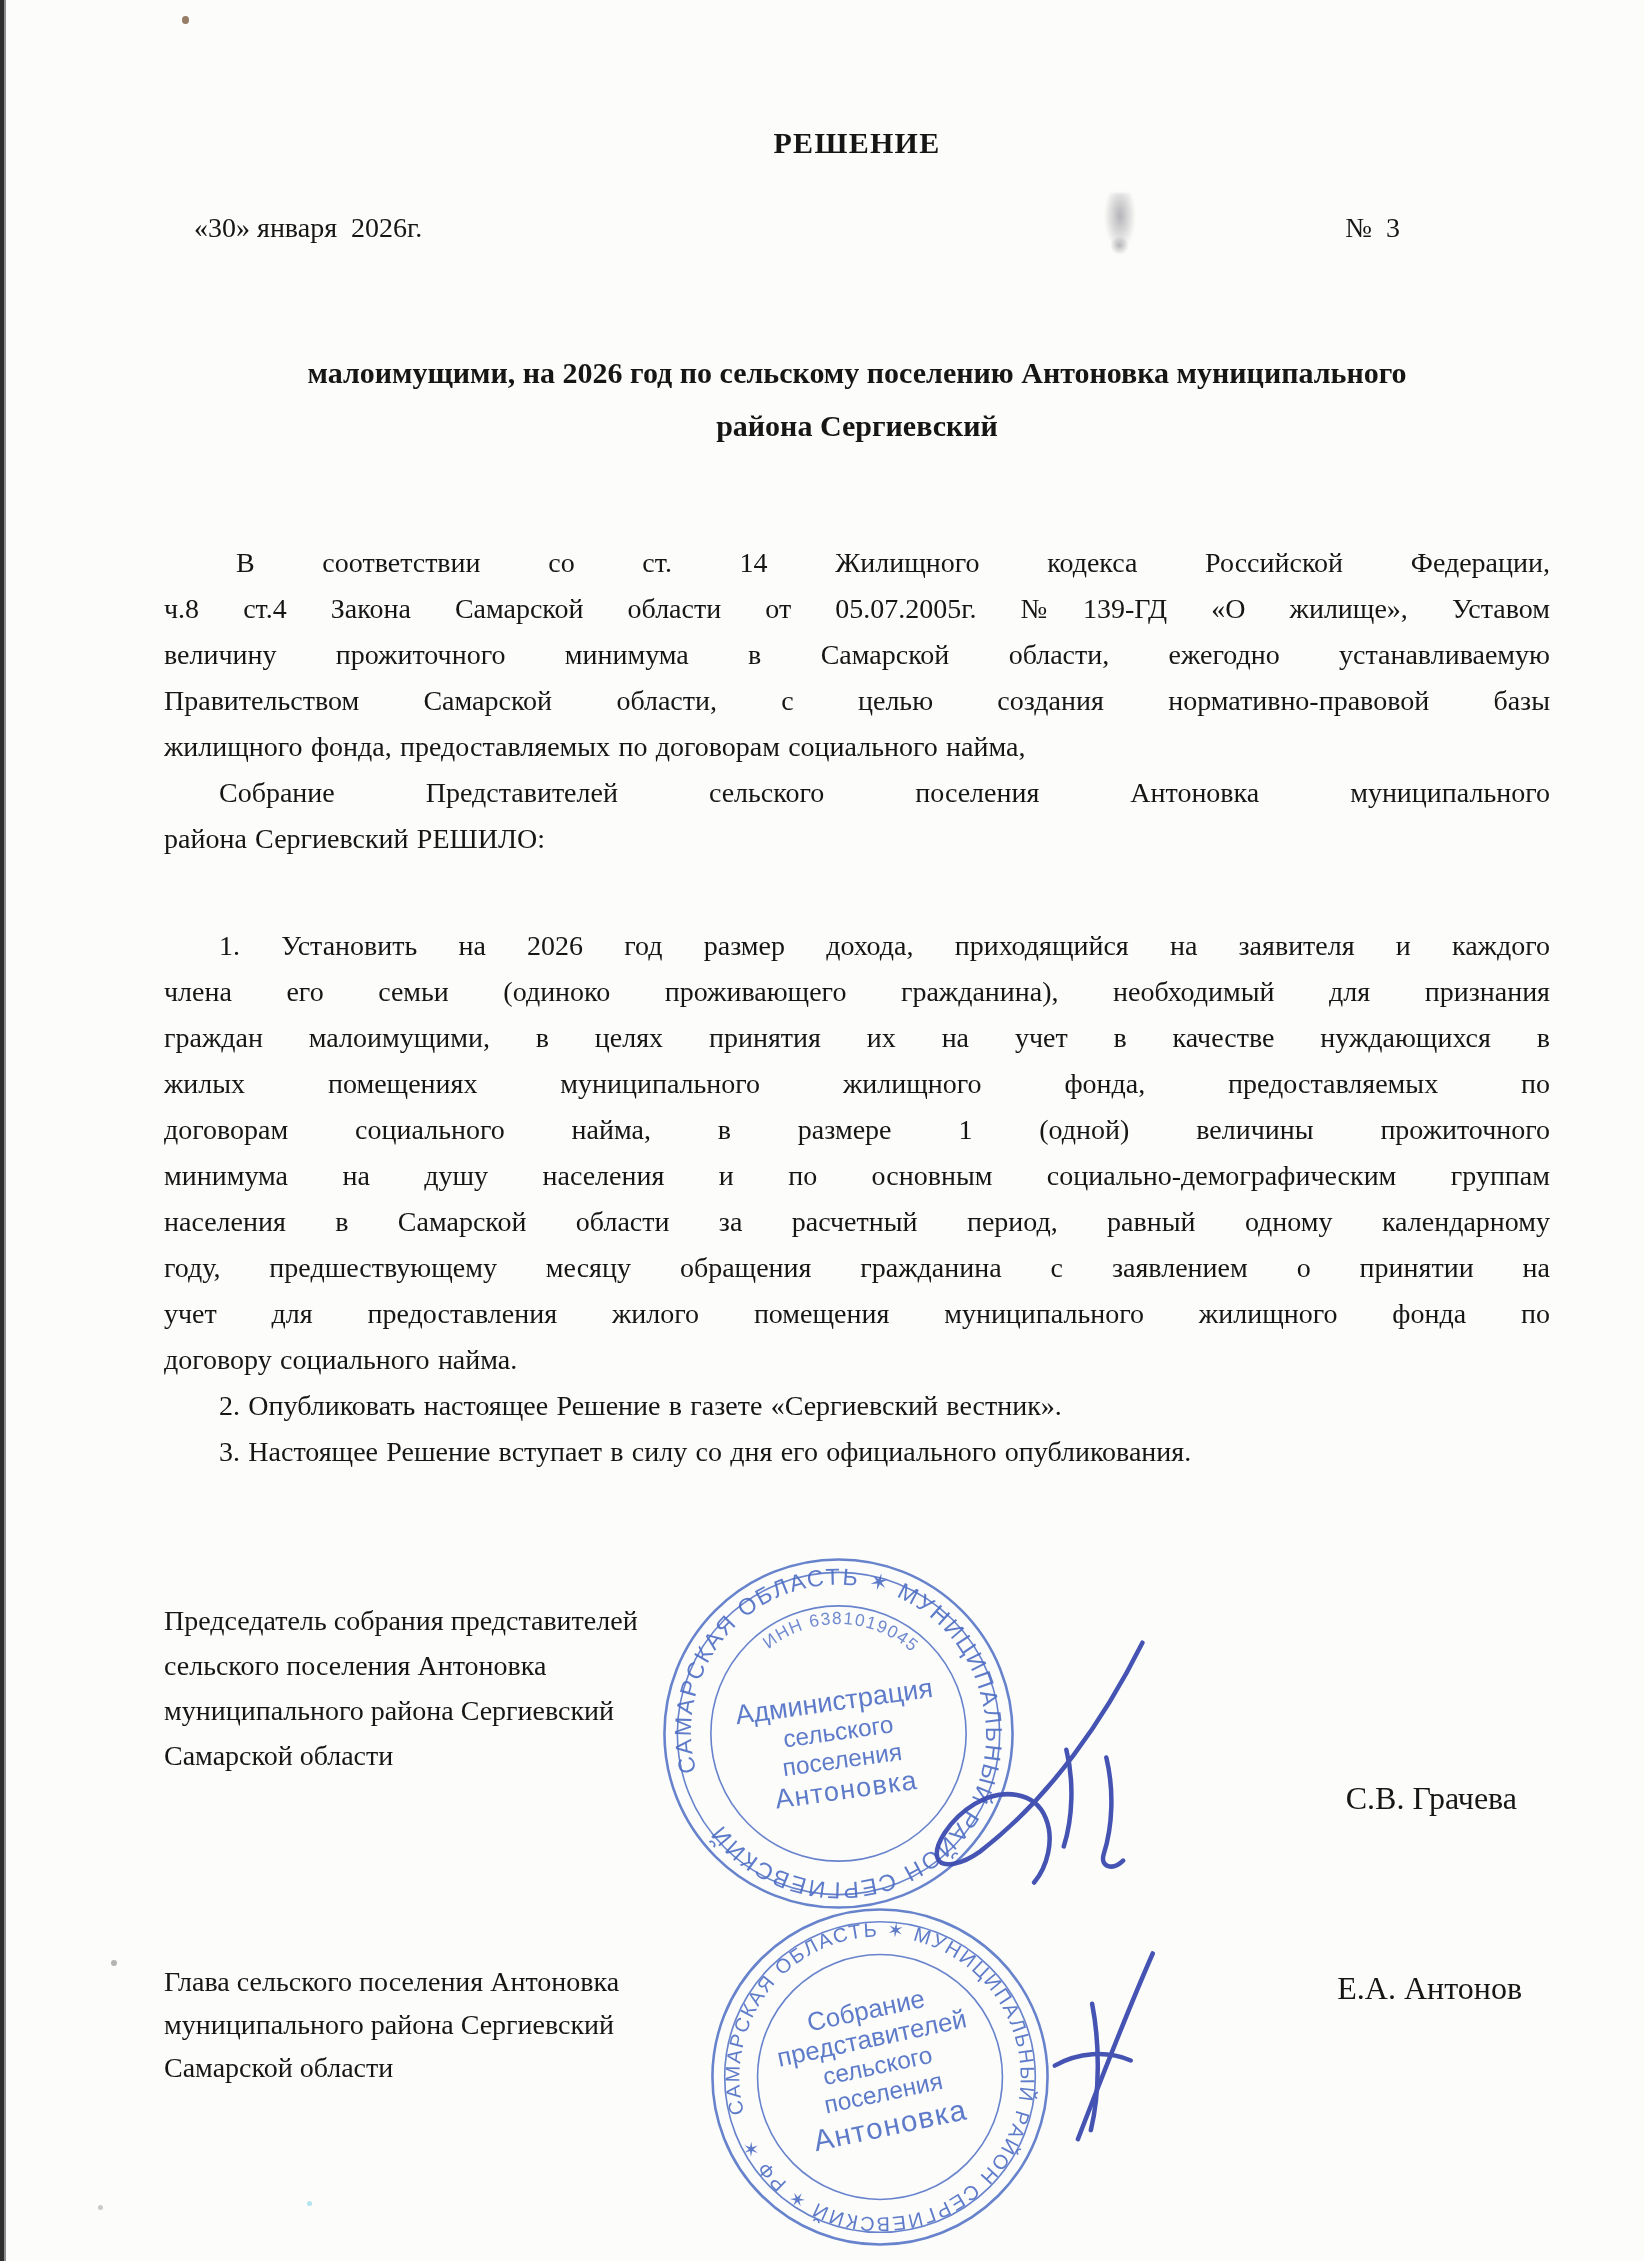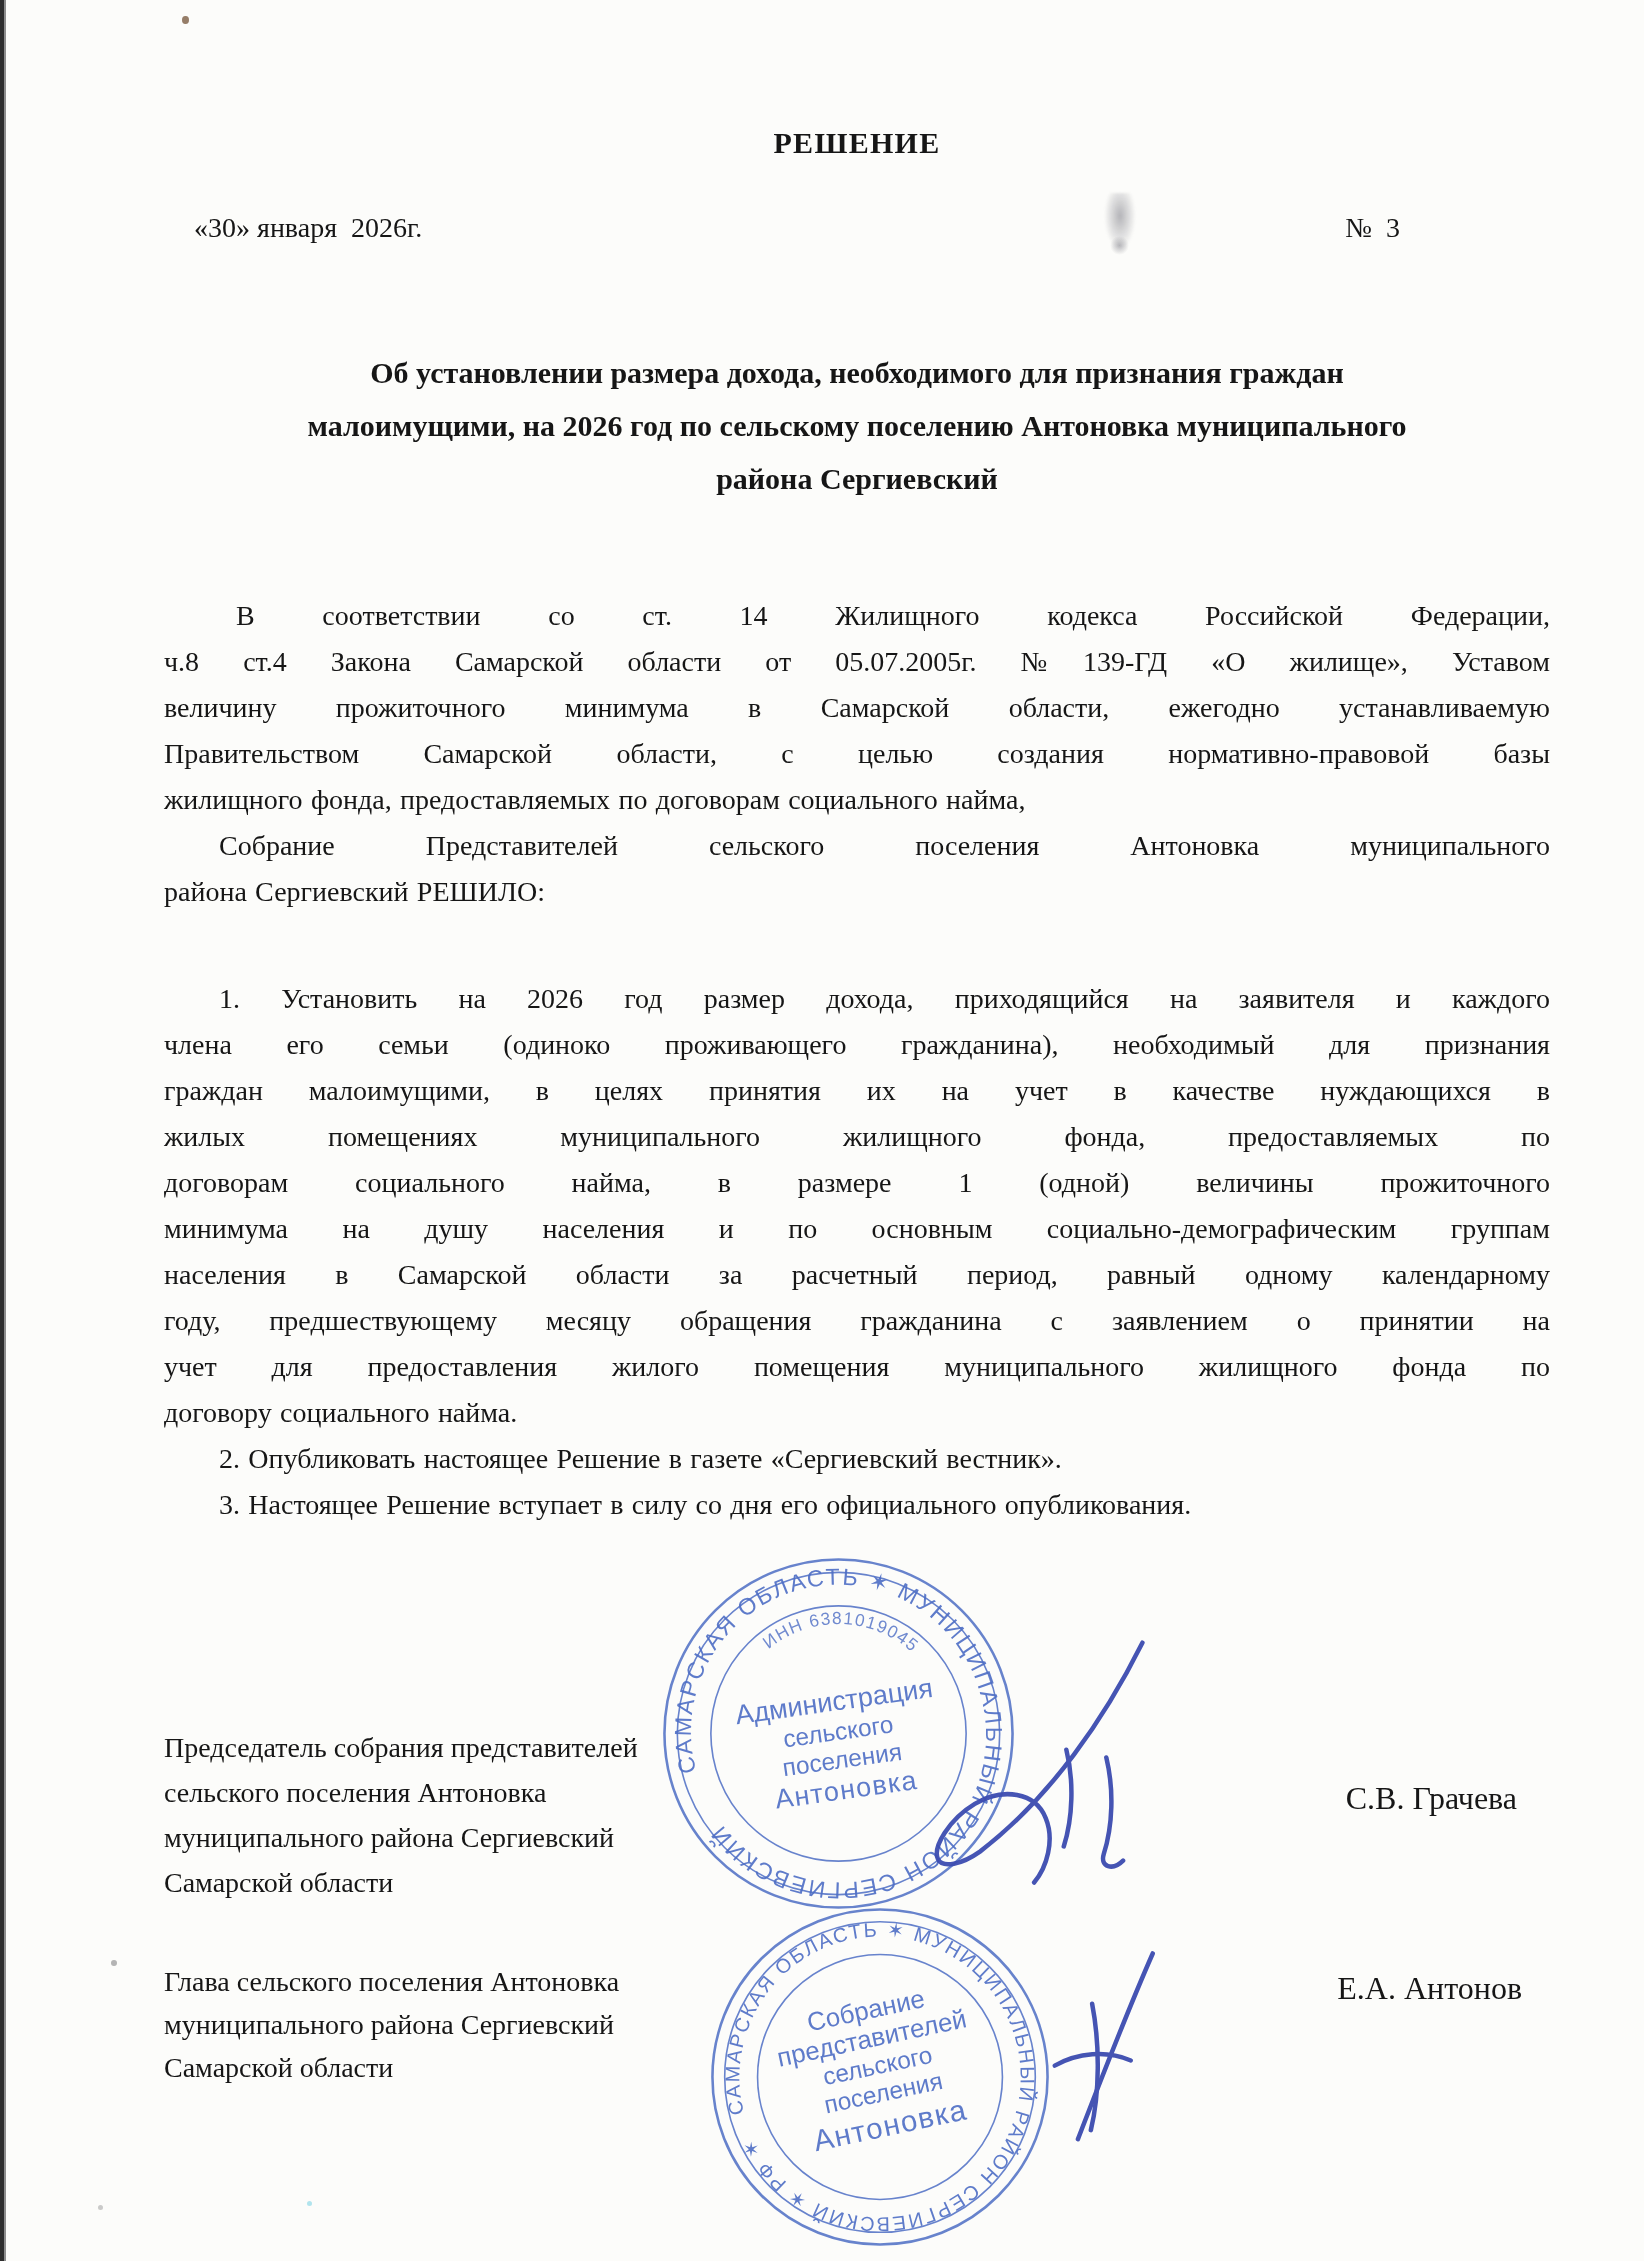--- a/index.html
+++ b/index.html
@@ -46,21 +46,21 @@
     line-height:46px;
     text-align:justify;
     word-spacing:1.3px;
   }
   .jl { text-align-last:justify; }
   .ind1 { text-indent:72px; }
   .ind2 { text-indent:55px; }
   .gap-before { margin-top:61px; }
 
   .sig-block { position:absolute; left:164px; font-size:28px; }
-  .sig-block-1 { top:1725px; line-height:45px; }
+  .sig-block-1 { top:1598px; line-height:45px; }
   .sig-block-2 { top:1960px; line-height:43px; }
   .sig-name { position:absolute; font-size:32px; }
   .sig-name-1 { top:1780px; right:127px; }
   .sig-name-2 { top:1970px; right:122px; }
 
   .stamp { position:absolute; pointer-events:none; }
   .stamp-1 { left:658px; top:1553px; }
   .stamp-2 { left:706px; top:1903px; }
   .stamp text { font-family:"Liberation Sans", sans-serif; }
 
@@ -92,21 +92,20 @@
   <div class="content">
 
     <div class="doc-title">РЕШЕНИЕ</div>
 
     <div class="date-row">
       <span class="pre">«30» января  2026г.</span>
       <span class="pre doc-number">№  3</span>
     </div>
 
     <div class="subject">
-      <div>Об установлении размера дохода, необходимого для признания граждан</div>
       <div>малоимущими, на 2026 год по сельскому поселению Антоновка муниципального</div>
       <div>района Сергиевский</div>
     </div>
 
     <div class="body-block">
       <div class="bodyline jl ind1">В соответствии со ст. 14 Жилищного кодекса Российской Федерации,</div>
       <div class="bodyline jl">ч.8 ст.4 Закона Самарской области от 05.07.2005г. №139-ГД «О жилище», Уставом</div>
       <div class="bodyline jl">величину прожиточного минимума в Самарской области, ежегодно устанавливаемую</div>
       <div class="bodyline jl">Правительством Самарской области, с целью создания нормативно-правовой базы</div>
       <div class="bodyline">жилищного фонда, предоставляемых по договорам социального найма,</div>

